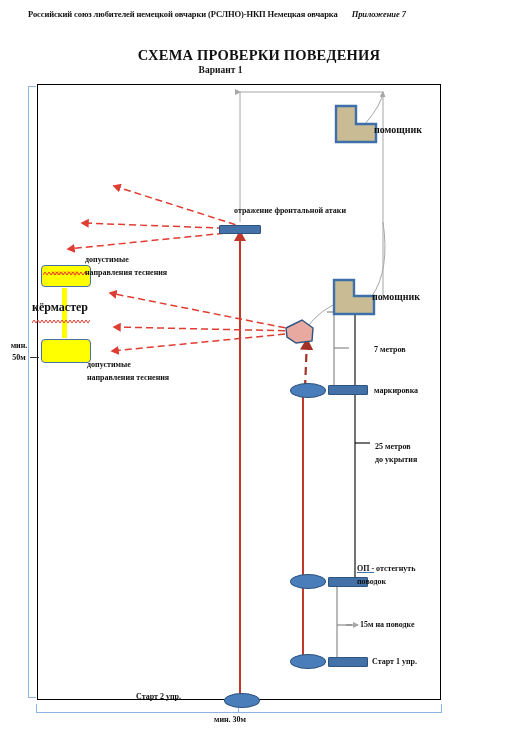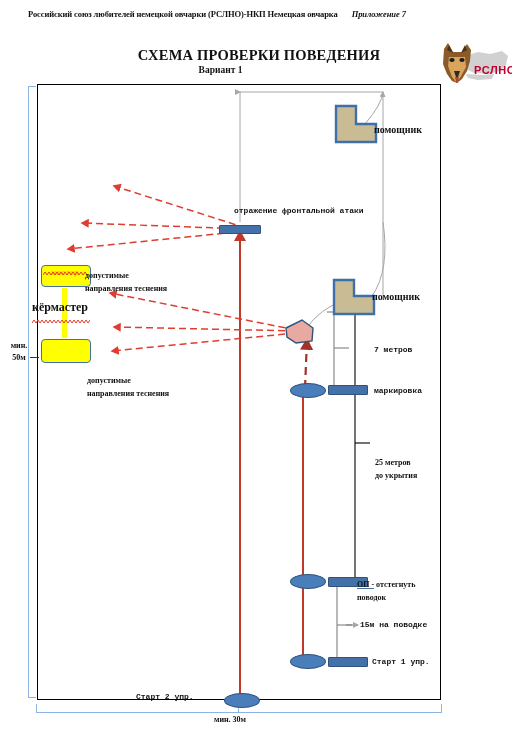--- a/index.html
+++ b/index.html
@@ -99,60 +99,36 @@
   .bar{
     position:absolute; background:#4472a8; border:1px solid #2f5party;
     border:1px solid #2e537f; border-radius:1px;
   }
   .ell{
     position:absolute; background:#4a7ebb; border:1.2px solid #2e537f;
     border-radius:50%;
   }
 
   
-  .tx{position:absolute;font-size:8px;font-weight:bold;white-space:nowrap;font-family:Liberation Mono, monospace;}
-  .tx2{position:absolute;font-size:8px;font-weight:bold;line-height:13px;margin-top:16px;}
+  .tx{position:absolute;font-size:8px;font-weight:bold;white-space:nowrap;}
+  .tx2{position:absolute;font-size:8px;font-weight:bold;line-height:13px;}
   .op-underline{text-decoration:underline; text-decoration-color:#4472a8;}
 </style>
 </head>
 <body>
 
 <div class="page">
 
   <div class="doc-header">
     <span>Российский союз любителей немецкой овчарки (РСЛНО)-НКП Немецкая овчарка</span><span class="appendix">Приложение 7</span>
   </div>
 
   <div class="title-main">СХЕМА ПРОВЕРКИ ПОВЕДЕНИЯ</div>
   <div class="title-sub">Вариант 1</div>
 
-  <div class="logo">
-    <svg width="80" height="48" viewBox="0 0 80 48">
-
-      <g fill="#c9c9c9" opacity="0.85">
-        <path d="M30 16 L46 11 L58 13 L70 10 L76 15 L74 24 L68 30 L56 33 L42 32 L32 27 Z"></path>
-        <path d="M34 33 L50 34 L62 33 L60 38 L46 39 L36 37 Z"></path>
-      </g>
-
-      <g>
-        <path d="M12 8 L16 2 L21 11 L30 11 L35 3 L39 9 L38 20 L35 30 L30 38 L25 42 L20 40 L15 33 L11 23 Z" fill="#8a5a28"></path>
-        <path d="M15 9 L17 4 L21 12 Z" fill="#4a3216"></path>
-        <path d="M35 9 L33 4 L29 12 Z" fill="#4a3216"></path>
-        <path d="M17 16 L33 16 L34 26 L28 37 L24 41 L20 36 L16 25 Z" fill="#d9a45c"></path>
-        <ellipse cx="20" cy="19" rx="2.6" ry="2" fill="#1b1b1b"></ellipse>
-        <ellipse cx="30" cy="19" rx="2.6" ry="2" fill="#1b1b1b"></ellipse>
-        <path d="M22 30 L28 30 L26 36 L24 36 Z" fill="#2b2b2b"></path>
-        <path d="M23 36 L27 36 L25.5 42 L24.5 42 Z" fill="#c23b2b"></path>
-      </g>
-
-      <g>
-        <text x="42" y="33" font-family="Liberation Sans, sans-serif" font-size="11" font-weight="bold" fill="#c00030" letter-spacing="0.6">РСЛНО</text>
-      </g>
-    </svg>
-  </div>
 
   <div class="field"></div>
 
   <div class="brk-left"></div>
   <div class="tick50"></div>
   <div class="lbl-min50">
     <div>мин.</div>
     <div>50м</div>
   </div>
 

